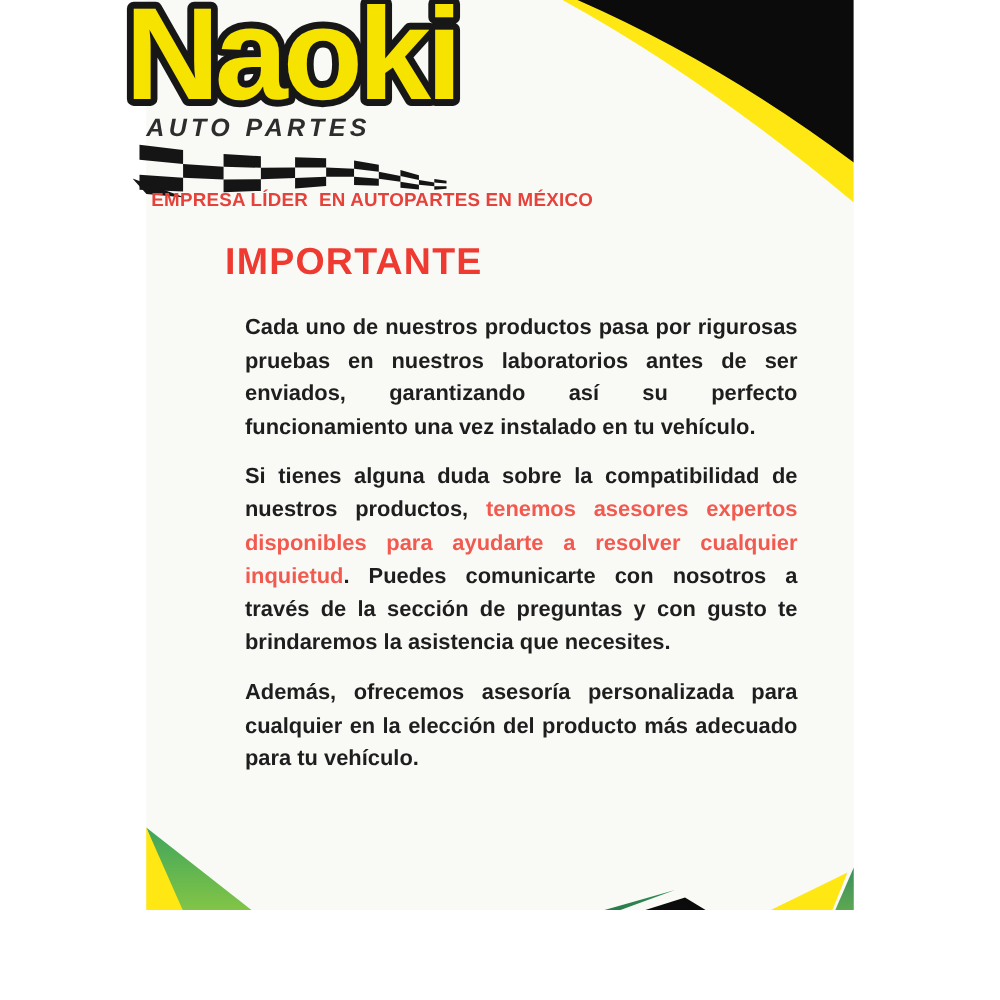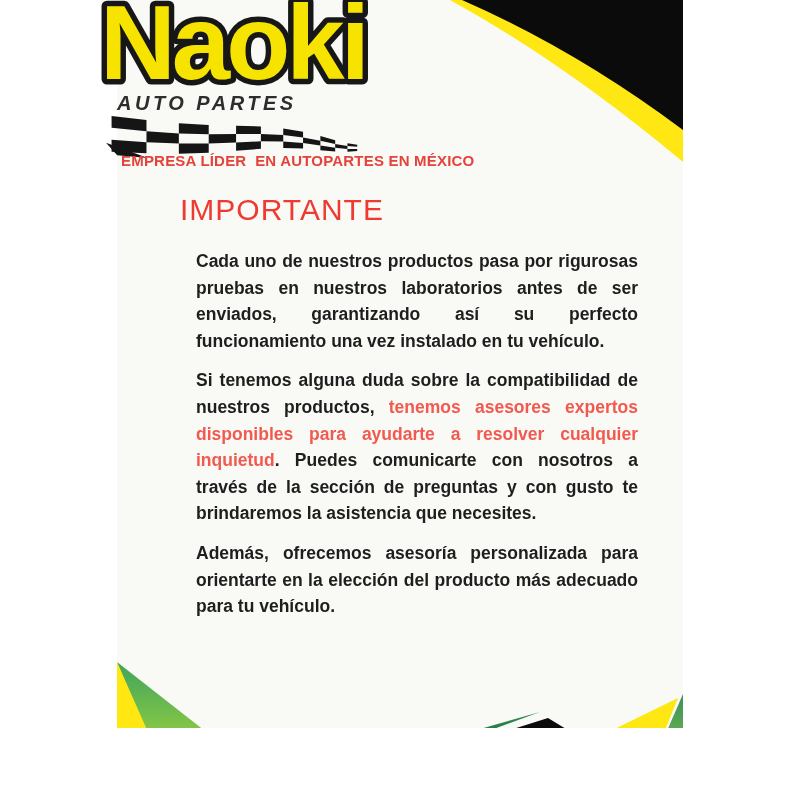--- a/index.html
+++ b/index.html
@@ -21,21 +21,21 @@
   .tagline{
     position:absolute;left:121px;top:152px;font-size:15px;font-weight:bold;
     color:#e5423b;white-space:pre;letter-spacing:0.2px;
   }
   
   .corner-tr{position:absolute;left:400px;top:0;}
   .bottom-deco{position:absolute;left:0;top:650px;}
   
   .heading{
     position:absolute;left:180px;top:193px;margin:0;font-size:30px;
-    font-weight:400;color:#ee3a31;letter-spacing:1px;
+    font-weight:700;color:#ee3a31;letter-spacing:1px;
   }
   .body-text{
     position:absolute;left:180px;top:248px;width:442px;
     font-size:17.5px;line-height:26.6px;font-weight:bold;color:#1e1e1e;
     text-align:justify;
     margin-left:16px;
   }
   .body-text p{margin:0 0 13px 0;}
   .hl{color:#f25a50;}
 </style>
@@ -77,22 +77,22 @@
       <polygon points="173,37.473395616558456 180,37.46229298222941 180,39.66229298222941 173,40.473395616558456" fill="#151515"></polygon>
       <polygon points="0,31 30,47 8,44" fill="#151515"></polygon>
     </svg>
 
   <div class="tagline">EMPRESA LÍDER  EN AUTOPARTES EN MÉXICO</div>
 
   <h1 class="heading">IMPORTANTE</h1>
 
   <div class="body-text">
     <p>Cada uno de nuestros productos pasa por rigurosas pruebas en nuestros laboratorios antes de ser enviados, garantizando así su perfecto funcionamiento una vez instalado en tu vehículo.</p>
-    <p><span>Si tenemos alguna duda sobre la compatibilidad de nuestros productos, </span><span class="hl">tenemos asesores expertos disponibles para ayudarte a resolver cualquier inquietud</span><span>. Puedes comunicarte con nosotros a través de la sección de preguntas y con gusto te brindaremos la asistencia que necesites.</span></p>
-    <p>Además, ofrecemos asesoría personalizada para orientarte en la elección del producto más adecuado para tu vehículo.</p>
+    <p><span>Si tienes alguna duda sobre la compatibilidad de nuestros productos, </span><span class="hl">tenemos asesores expertos disponibles para ayudarte a resolver cualquier inquietud</span><span>. Puedes comunicarte con nosotros a través de la sección de preguntas y con gusto te brindaremos la asistencia que necesites.</span></p>
+    <p>Además, ofrecemos asesoría personalizada para cualquier en la elección del producto más adecuado para tu vehículo.</p>
   </div>
 
   <svg class="bottom-deco" width="800" height="150" viewBox="0 0 800 150">
     <defs>
       <linearGradient id="gLeft" x1="0" y1="0" x2="0" y2="1">
         <stop offset="0" stop-color="#3fa45c"></stop>
         <stop offset="1" stop-color="#cbe92f"></stop>
       </linearGradient>
       <linearGradient id="gBand" gradientUnits="userSpaceOnUse" x1="260" y1="150" x2="540" y2="62">
         <stop offset="0" stop-color="#0a281c"></stop>

